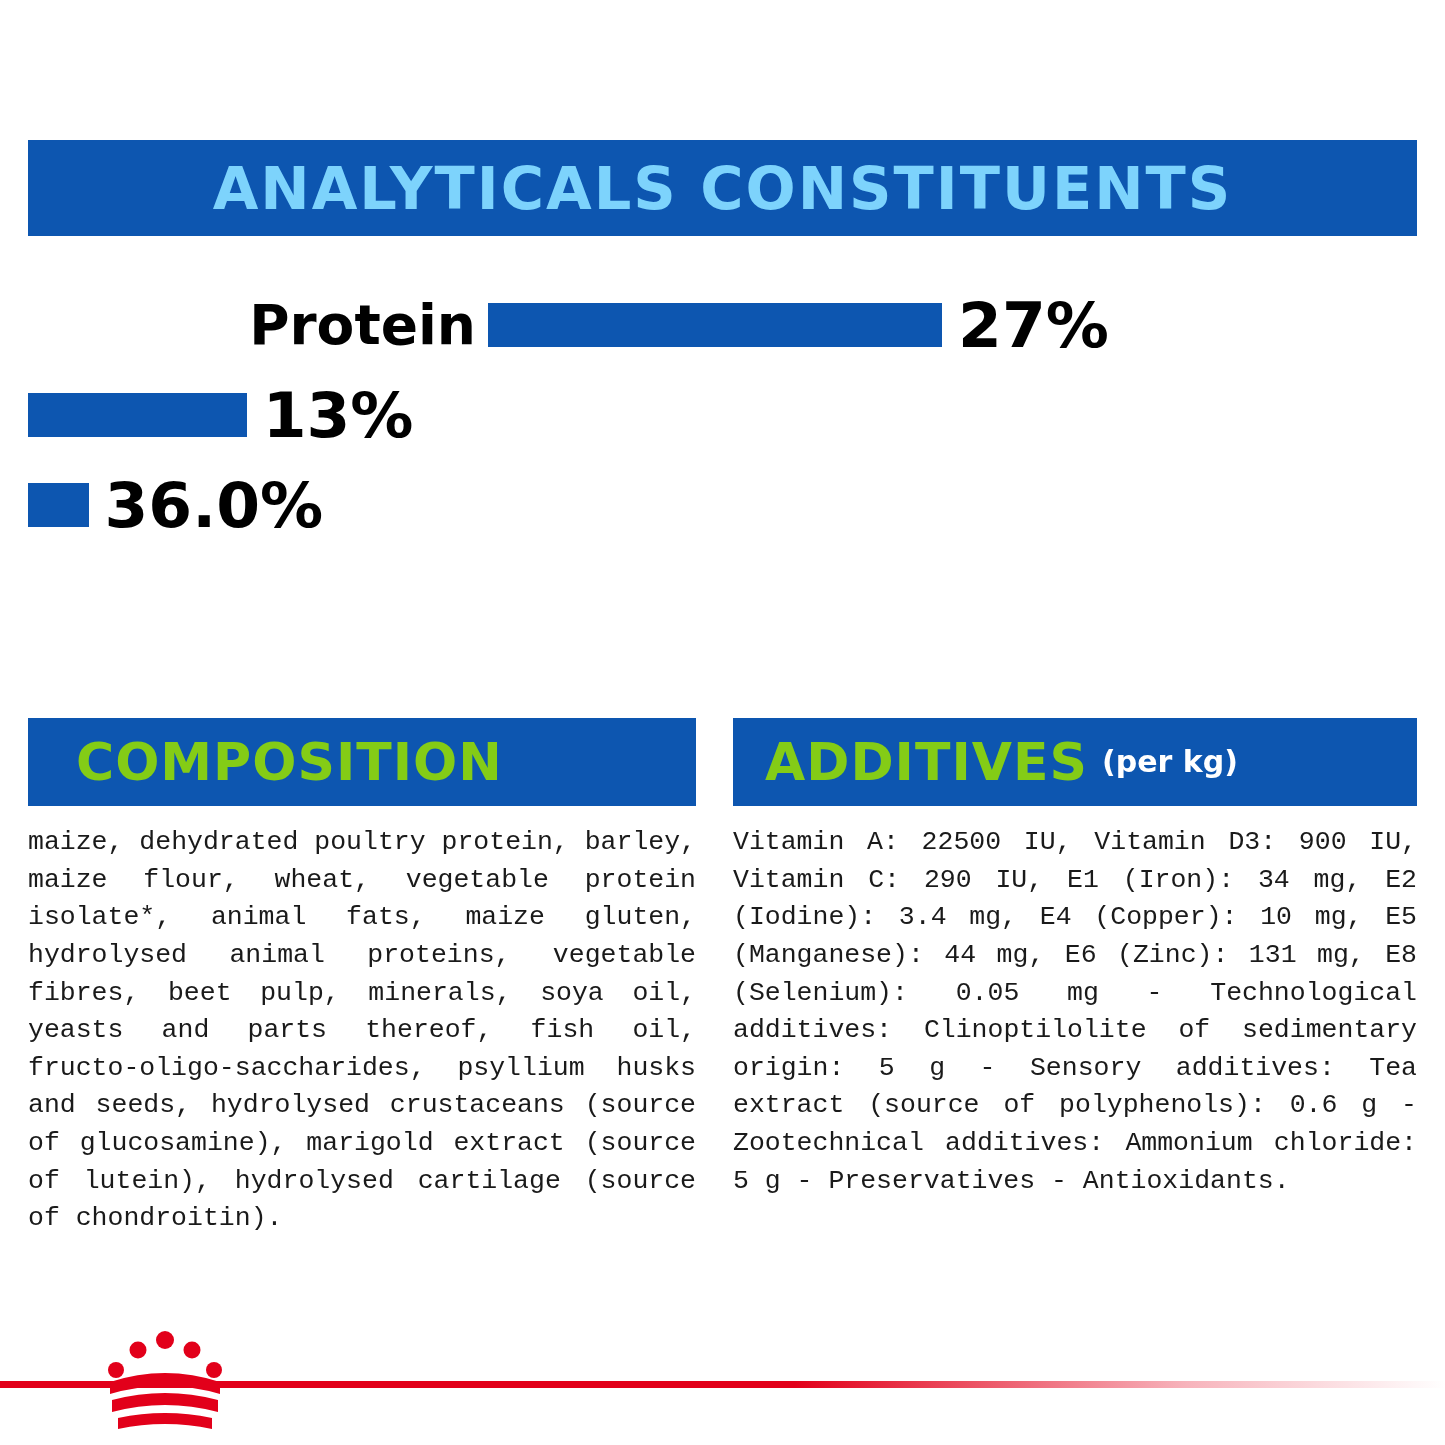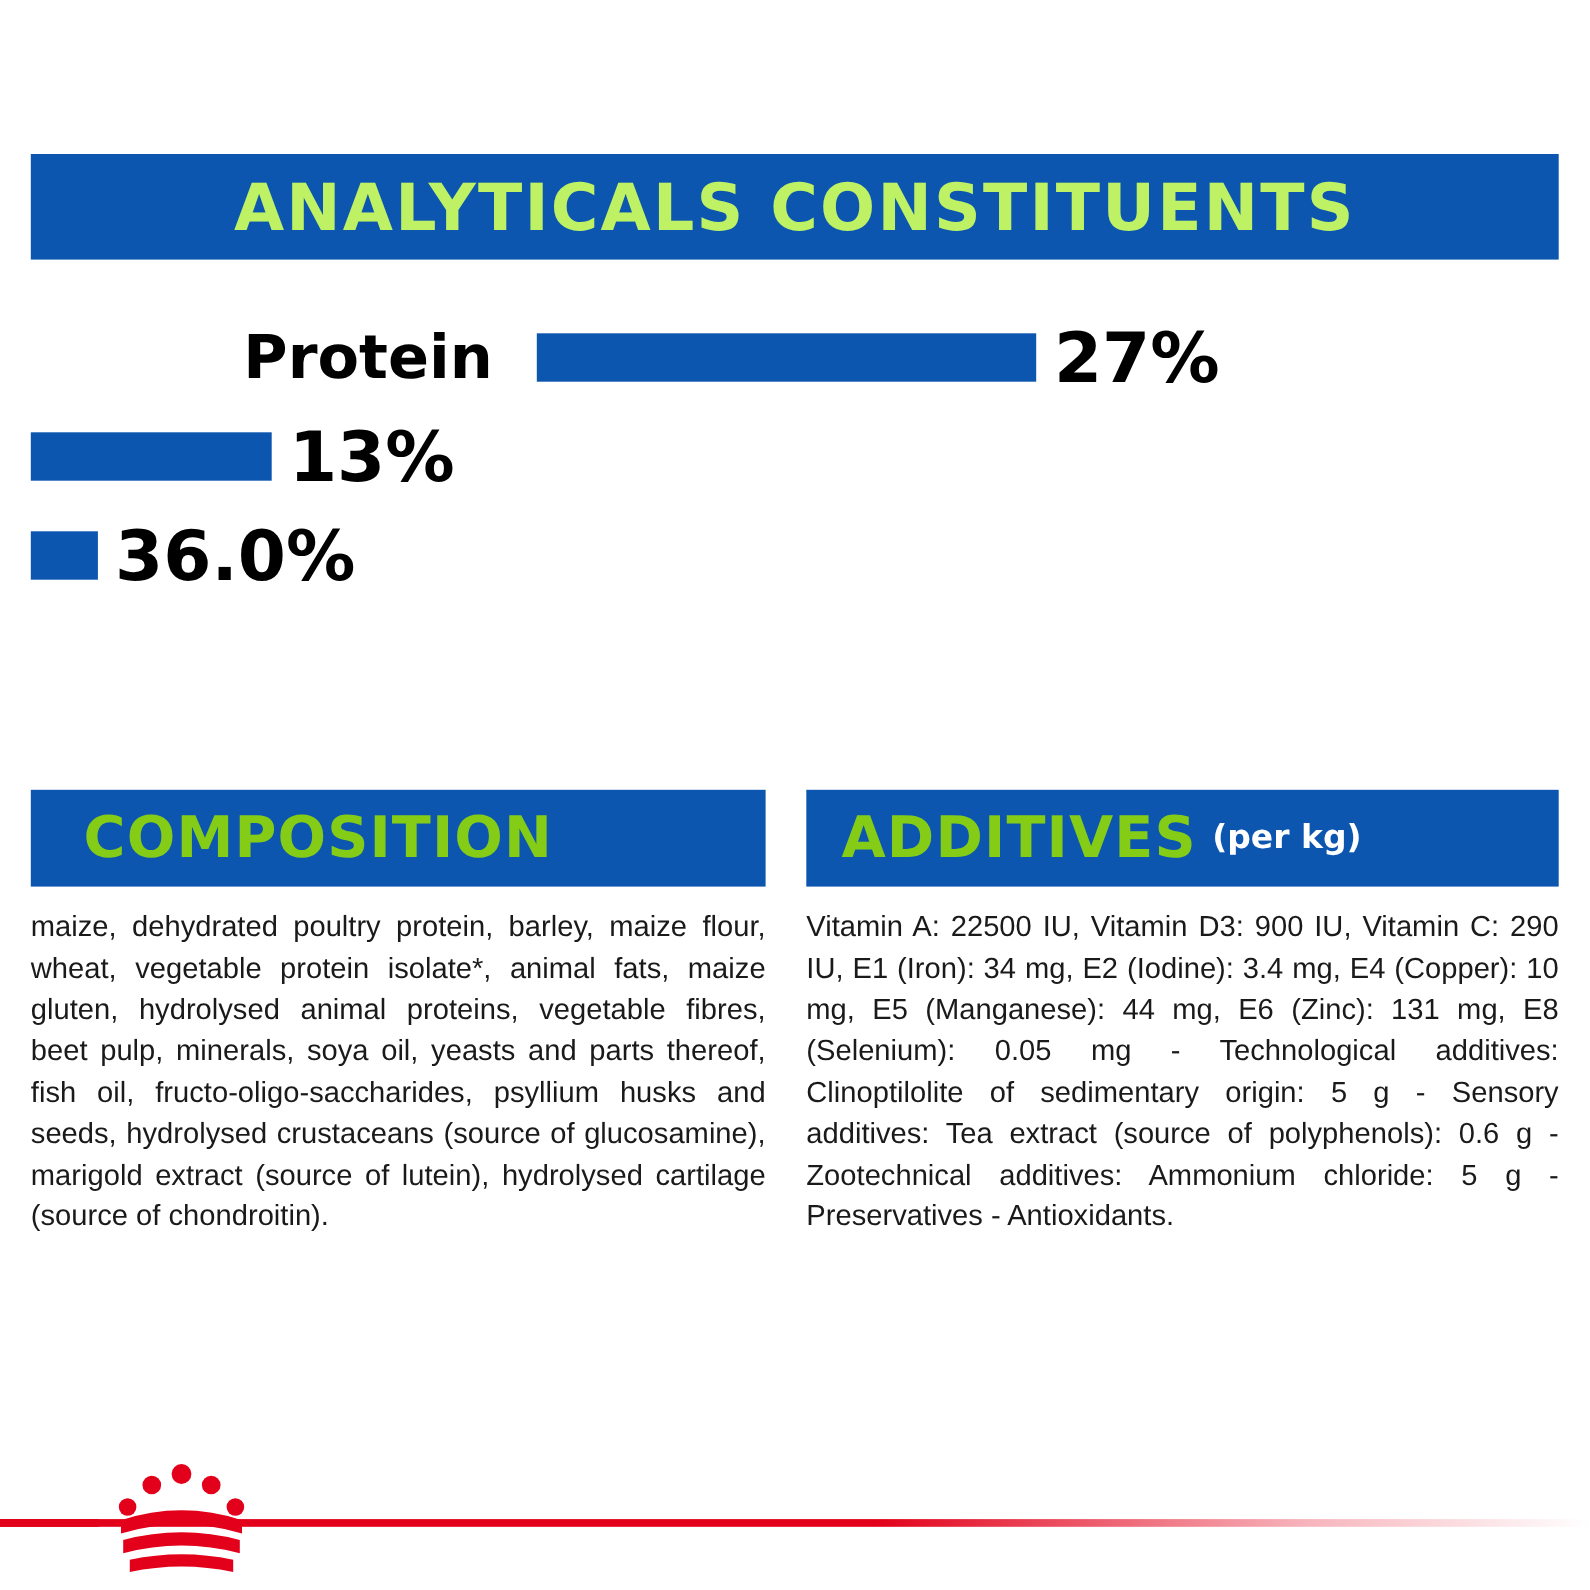--- a/index.html
+++ b/index.html
@@ -26,21 +26,21 @@
     left: 28px;
     top: 140px;
     width: 1389px;
     height: 96px;
     background: #0D56B0;
     display: flex;
     align-items: center;
     justify-content: center;
   }
   .analyticals-banner .title {
-    color: #bef264;
+    color: #7dd3fc;
     font-family: "DejaVu Sans", sans-serif;
     font-weight: bold;
     font-size: 59px;
     letter-spacing: 2px;
     line-height: 1;
     white-space: nowrap;
   }
 
   .constituents {
     position: absolute;
@@ -49,21 +49,21 @@
     width: 1389px;
   }
   .const-row {
     display: flex;
     align-items: center;
     height: 90px;
   }
   .const-label {
     width: 460px;
     text-align: right;
-    padding-right: 40px;
+    padding-right: 12px;
     box-sizing: border-box;
     font-weight: bold;
     font-size: 55px;
     color: #000000;
     line-height: 1;
     white-space: nowrap;
   }
   .const-bar-wrap {
     display: flex;
     align-items: center;
@@ -116,21 +116,21 @@
     white-space: nowrap;
   }
 
   .panel-body {
     margin-top: 18px;
     font-size: 26.5px;
     line-height: 1.42;
     color: #1a1a1a;
     text-align: justify;
     text-justify: inter-word;
-    font-family: Liberation Sans, sans-serif;
+    font-family: Liberation Mono, monospace;
   }
 
   
   .footer-rule {
     position: absolute;
     left: 0;
     right: 0;
     top: 1381px;
     height: 7px;
     background: linear-gradient(to right, #E2001A 0%, #E2001A 55%, #f7b3bb 82%, #ffffff 100%);

